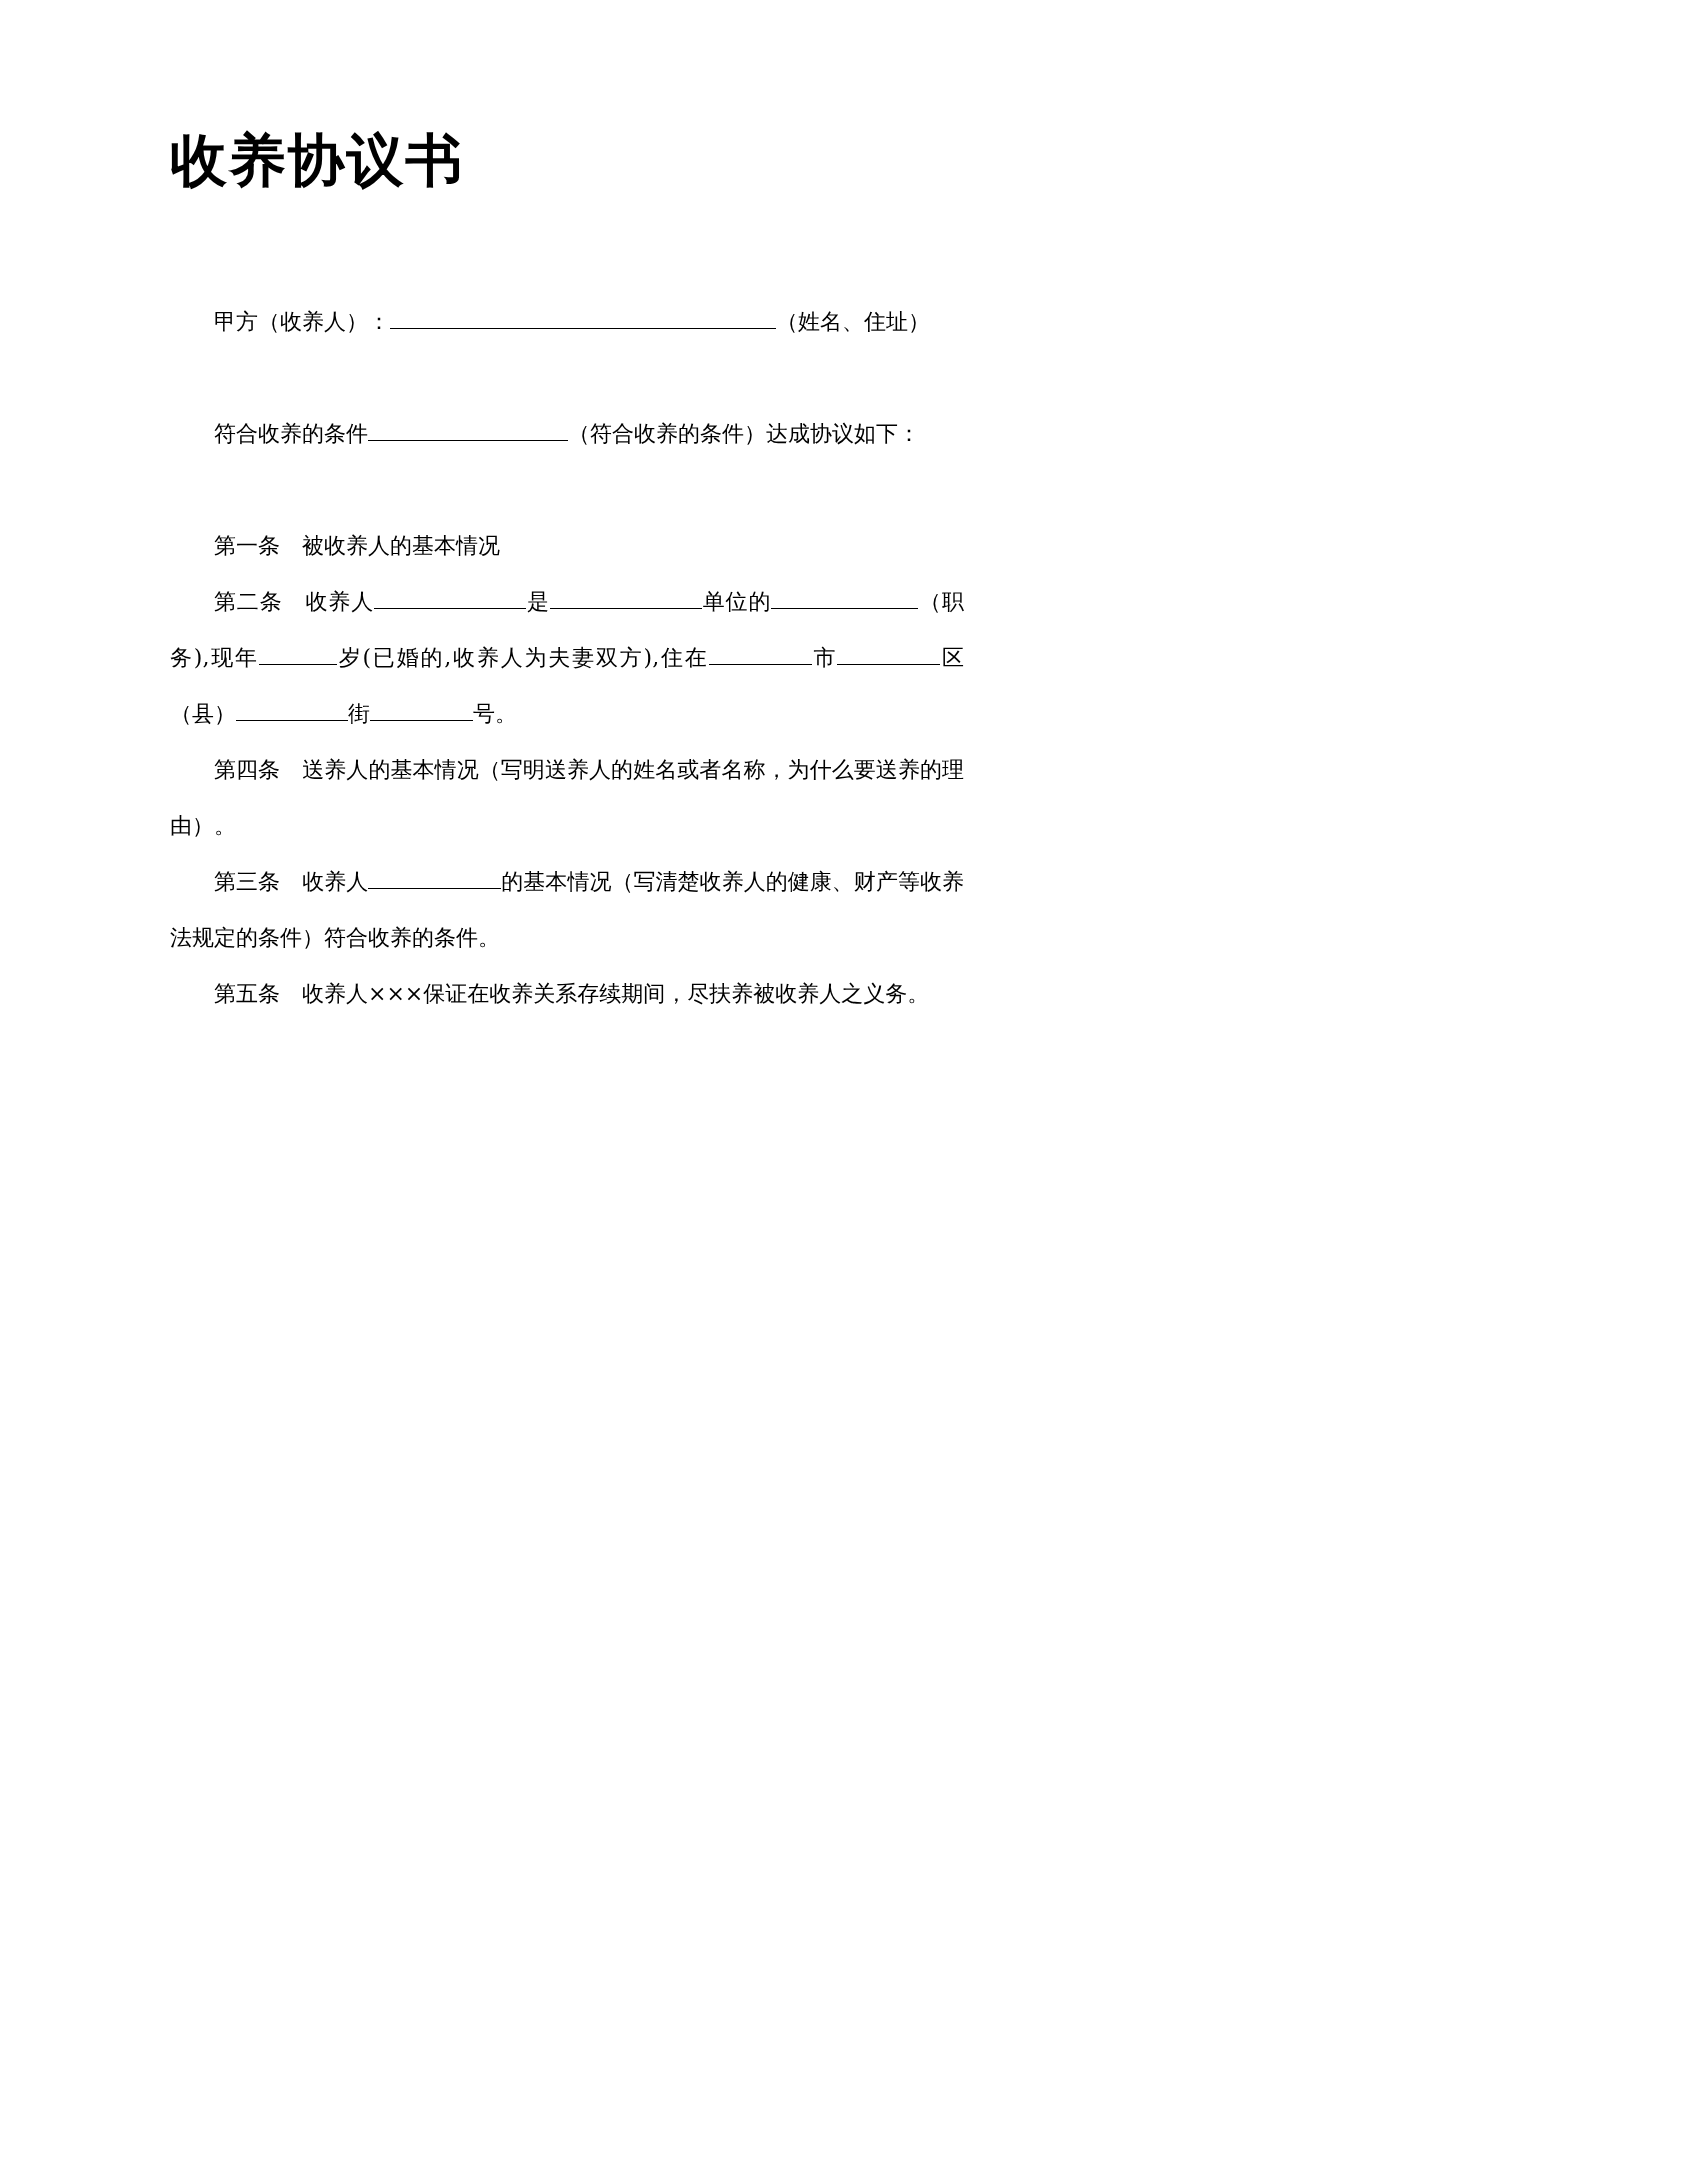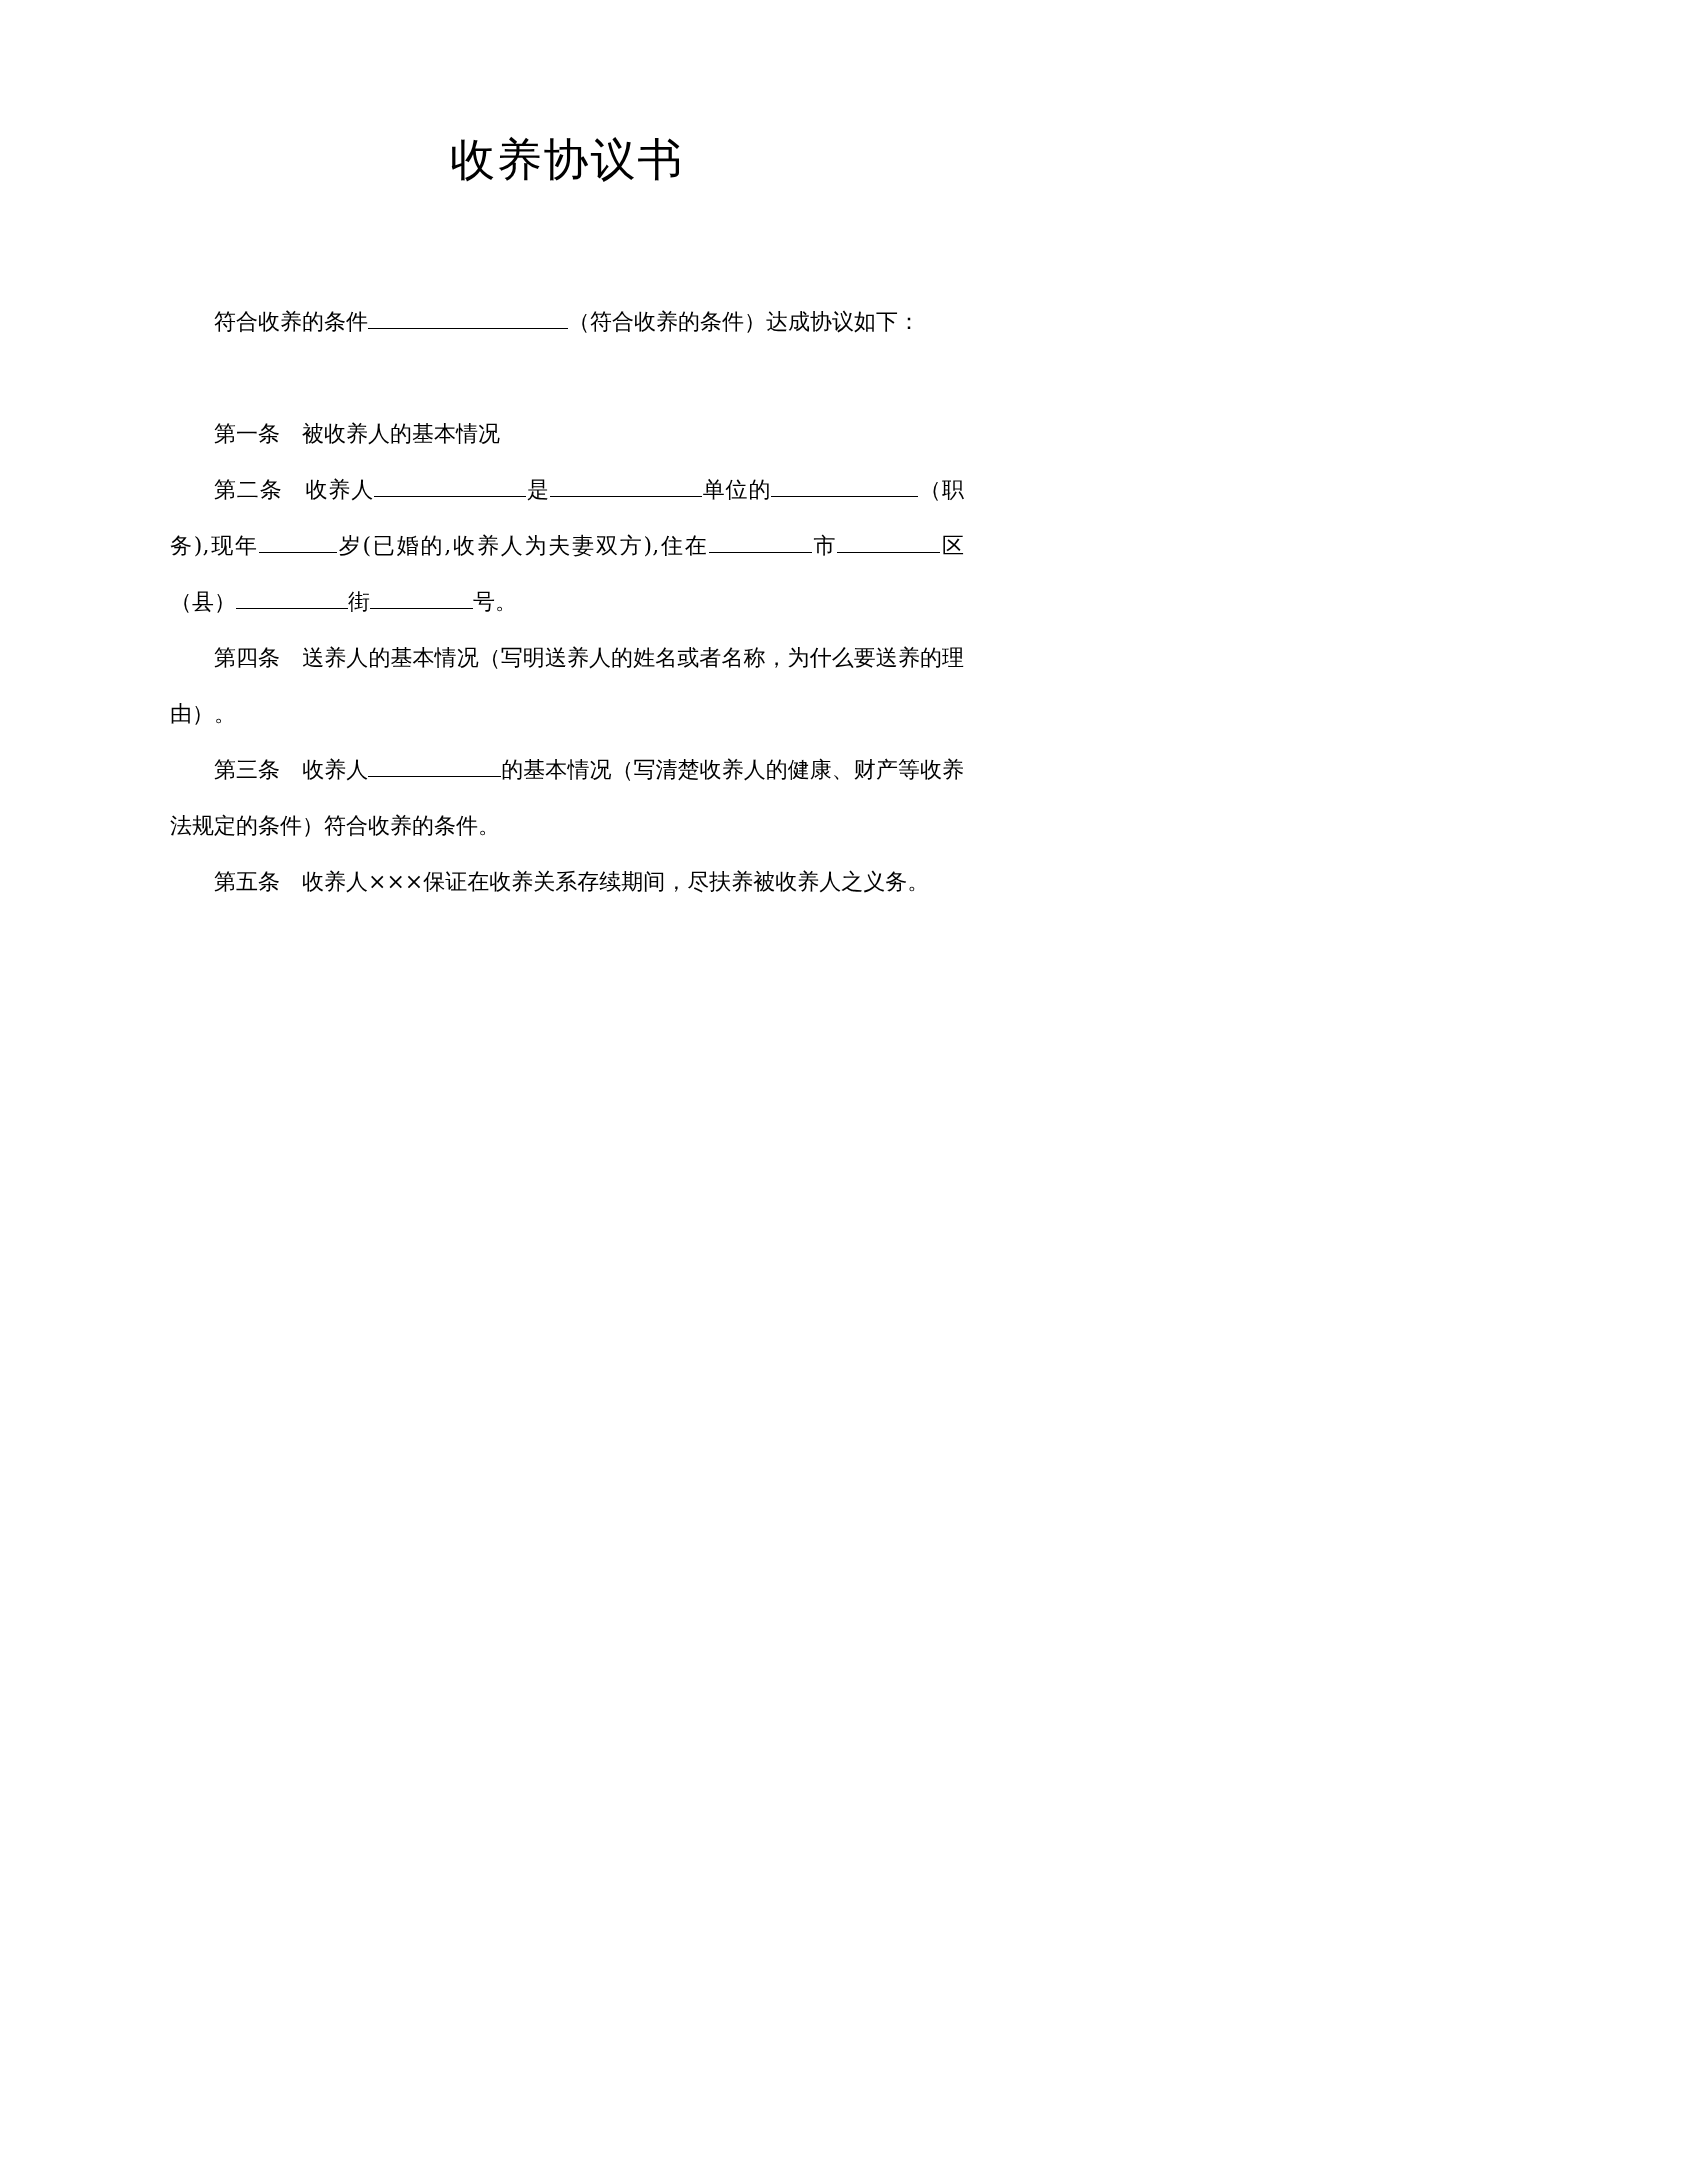--- a/index.html
+++ b/index.html
@@ -15,25 +15,25 @@
     font-family: "DejaVu Serif", "Liberation Serif", serif;
     overflow: hidden;
   }
   .page {
     box-sizing: content-box;
     padding: 127px 0 0 170px;
     width: 794px;
   }
   h1.doc-title {
     font-family: "DejaVu Sans", "Liberation Sans", sans-serif;
-    font-weight: normal;
-    font-size: 45px;
+    font-weight: bold;
+    font-size: 57px;
     line-height: 66px;
     letter-spacing: 1.8px;
-    text-align: center;
+    text-align: left;
     margin: 0 0 101px 0;
   }
   p.para {
     font-size: 22px;
     line-height: 56px;
     margin: 0;
     text-indent: 44px;
     text-align: justify;
     word-break: break-all;
   }
@@ -46,20 +46,21 @@
     border-bottom: 1.8px solid #000000;
     text-indent: 0;
   }
 </style>
 </head>
 <body>
 
 <div class="page">
   <h1 class="doc-title">收养协议书</h1>
   <div id="doc-body">
+      <p class="para loose"><span>甲方（收养人）：</span><span class="blank" style="width: 386px;"></span><span>（姓名、住址）</span></p>
       <p class="para loose"><span>符合收养的条件</span><span class="blank" style="width: 200px;"></span><span>（符合收养的条件）达成协议如下：</span></p>
       <p class="para"><span>第一条　被收养人的基本情况</span></p>
       <p class="para"><span>第二条　收养人</span><span class="blank" style="width: 152px;"></span><span>是</span><span class="blank" style="width: 152px;"></span><span>单位的</span><span class="blank" style="width: 147px;"></span><span>（职务),现年</span><span class="blank" style="width: 78px;"></span><span>岁(已婚的,收养人为夫妻双方),住在</span><span class="blank" style="width: 103px;"></span><span>市</span><span class="blank" style="width: 103px;"></span><span>区（县）</span><span class="blank" style="width: 112px;"></span><span>街</span><span class="blank" style="width: 103px;"></span><span>号。</span></p>
       <p class="para"><span>第四条　送养人的基本情况（写明送养人的姓名或者名称，为什么要送养的理由）。</span></p>
       <p class="para"><span>第三条　收养人</span><span class="blank" style="width: 133px;"></span><span>的基本情况（写清楚收养人的健康、财产等收养法规定的条件）符合收养的条件。</span></p>
       <p class="para"><span>第五条　收养人×××保证在收养关系存续期间，尽扶养被收养人之义务。</span></p>
     </div>
 </div>
 
 

